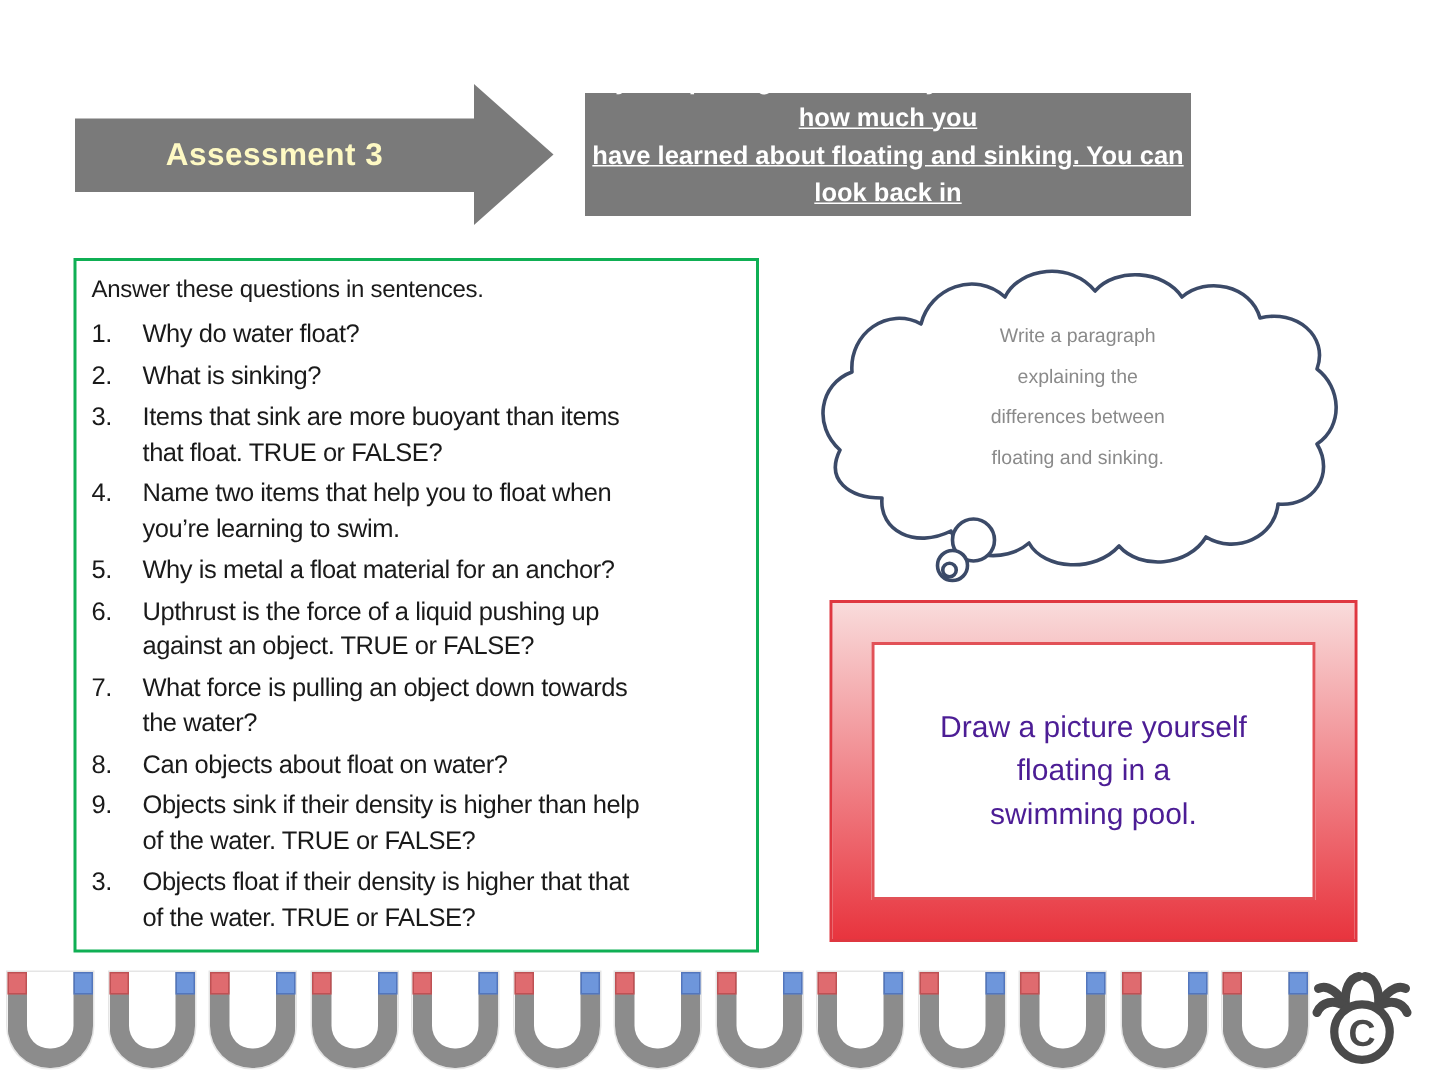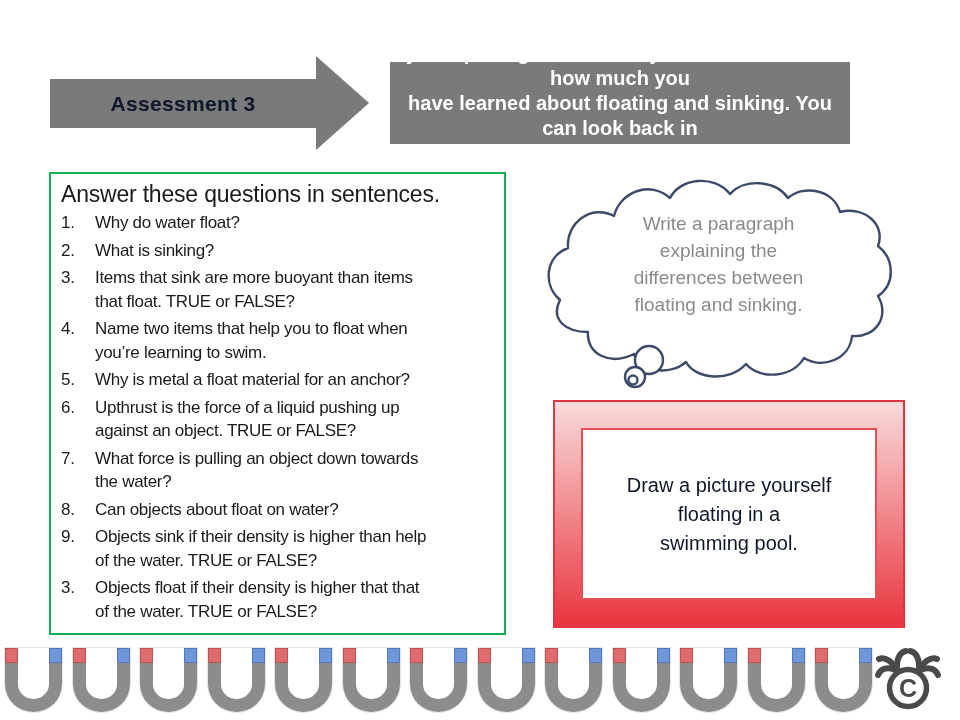--- a/index.html
+++ b/index.html
@@ -8,65 +8,66 @@
     position:relative;width:960px;height:720px;background:#ffffff;overflow:hidden;
     font-family:"Liberation Sans", sans-serif;
   }
   .pre{white-space:pre-line;}
 
   
   .arrow-body{
     position:absolute;left:50px;top:79px;width:266px;height:49px;
     background:var(--gray);display:flex;align-items:center;justify-content:center;
   }
-  .arrow-label{color:#0f172a;font-size:21px;font-weight:bold;letter-spacing:.3px;}
+  .arrow-label{color:#fef9c3;font-size:21px;font-weight:bold;letter-spacing:.3px;}
   .arrow-head{
     position:absolute;left:316px;top:56px;width:0;height:0;
     border-top:47px solid transparent;border-bottom:47px solid transparent;
     border-left:53px solid var(--gray);
   }
 
   
   .info-box{
-    position:absolute;left:390px;top:62px;width:460px;height:82px;
-    background:var(--gray);color:#ffffff;font-weight:bold;font-size:20px;
+    position:absolute;left:390px;top:62px;width:404px;height:82px;
+    background:var(--gray);color:#ffffff;font-weight:bold;font-size:17px;
     display:flex;align-items:center;justify-content:center;text-align:center;
     line-height:25px;
+    text-decoration:underline;
   }
 
   
   .questions-box{
     position:absolute;left:49px;top:172px;width:457px;height:463px;
     border:2px solid var(--green);box-sizing:border-box;
     padding:8px 4px 4px 10px;color:#1a1a1a;overflow:hidden;
   }
-  .q-intro{font-size:23px;line-height:24px;margin-bottom:5px;letter-spacing:-0.2px;}
+  .q-intro{font-size:16px;line-height:24px;margin-bottom:5px;letter-spacing:-0.2px;}
   .q-row{display:flex;margin-bottom:4px;font-size:17px;line-height:23.5px;letter-spacing:-0.3px;}
   .q-num{flex:0 0 34px;}
   .q-text{flex:1;white-space:pre-line;}
 
   
   .cloud-wrap{position:absolute;left:536px;top:170px;width:364px;height:230px;}
   .cloud-wrap svg{position:absolute;left:0;top:0;}
   .cloud-text{
     position:absolute;left:55px;top:40px;width:255px;text-align:center;
-    color:var(--cloud-text);font-size:19px;line-height:27px;
+    color:var(--cloud-text);font-size:13px;line-height:27px;
   }
 
   
   .draw-box{
     position:absolute;left:553px;top:400px;width:352px;height:228px;box-sizing:border-box;
     border:2px solid var(--red-border);
     background:linear-gradient(to bottom, var(--red-grad-top) 0%, var(--red-grad-bottom) 100%);
   }
   .draw-inner{
     position:absolute;left:26px;top:26px;right:26px;bottom:26px;
     background:#ffffff;border:2px solid var(--inner-border);
     display:flex;align-items:center;justify-content:center;text-align:center;
-    color:#0f172a;font-size:20px;line-height:29px;
+    color:#4c1d95;font-size:20px;line-height:29px;
   }
 
   
   .magnet-strip{
     position:absolute;left:5px;top:648px;width:867px;height:65px;
     display:flex;justify-content:space-between;
   }
   .magnet{position:relative;width:57px;height:65px;}
   .mu{
     position:absolute;left:0;top:0;right:0;bottom:1px;

